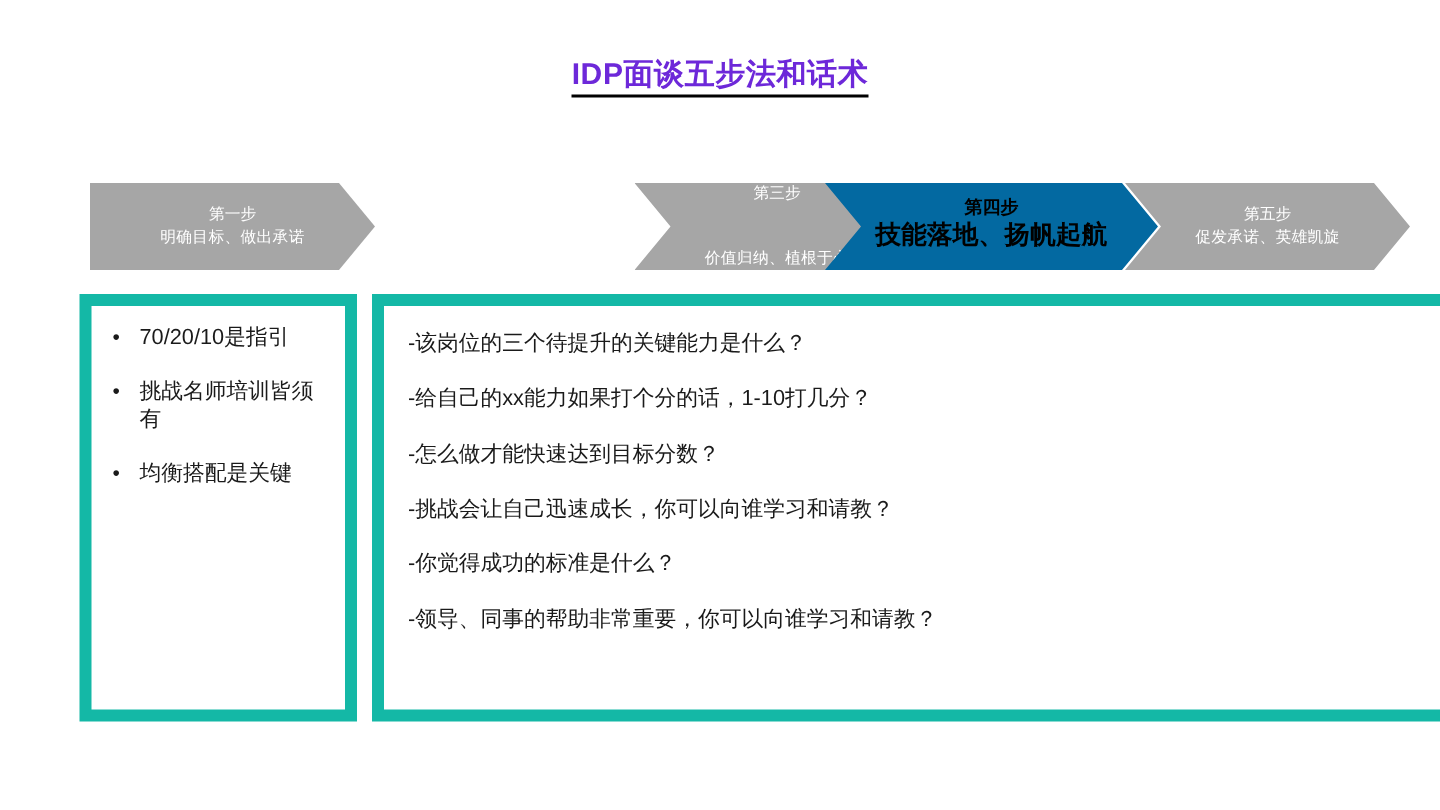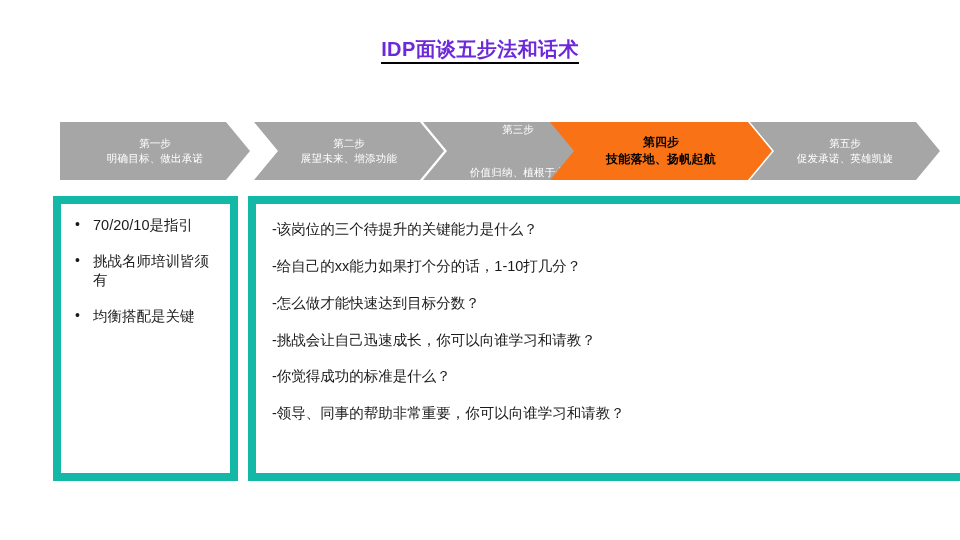--- a/index.html
+++ b/index.html
@@ -56,35 +56,35 @@
     text-align: center;
     line-height: 1.45;
   }
   .chev.first {
     clip-path: polygon(0 0, calc(100% - 24px) 0, 100% 50%, calc(100% - 24px) 100%, 0 100%);
   }
   .chev.mid {
     clip-path: polygon(0 0, calc(100% - 24px) 0, 100% 50%, calc(100% - 24px) 100%, 0 100%, 24px 50%);
   }
   .chev.active {
-    background: #f97316;
+    background: #0369a1;
     color: #000000;
     font-weight: bold;
   }
   .chev .step-no {
     font-size: 10.5px;
     display: block;
   }
   .chev .step-desc {
     font-size: 10.5px;
     display: block;
     letter-spacing: 0.2px;
   }
   .chev.active .step-no { font-size: 12px; }
-  .chev.active .step-desc { font-size: 12px; }
+  .chev.active .step-desc { font-size: 17px; font-family: Liberation Mono, monospace; }
 
   
   .panel {
     position: absolute;
     box-sizing: border-box;
     border: 8px solid #14b8a6;
     background: #ffffff;
   }
   .panel-left {
     left: 53px;
@@ -143,24 +143,20 @@
   <span>IDP面谈五步法和话术</span>
 </div>
 
 <div class="process-band">
 
   <div class="chev first" style="left:0px; width:190px;">
     <span class="step-no">第一步</span>
     <span class="step-desc">明确目标、做出承诺</span>
   </div>
 
-  <div class="chev mid" style="left:194px; width:190px;">
-    <span class="step-no">第二步</span>
-    <span class="step-desc">展望未来、增添功能</span>
-  </div>
 
   <div class="chev mid" style="left:363px; width:190px;gap:28px;">
     <span class="step-no">第三步</span>
     <span class="step-desc">价值归纳、植根于心</span>
   </div>
 
   <div class="chev mid active" style="left:490px; width:222px;">
     <span class="step-no">第四步</span>
     <span class="step-desc">技能落地、扬帆起航</span>
   </div>

